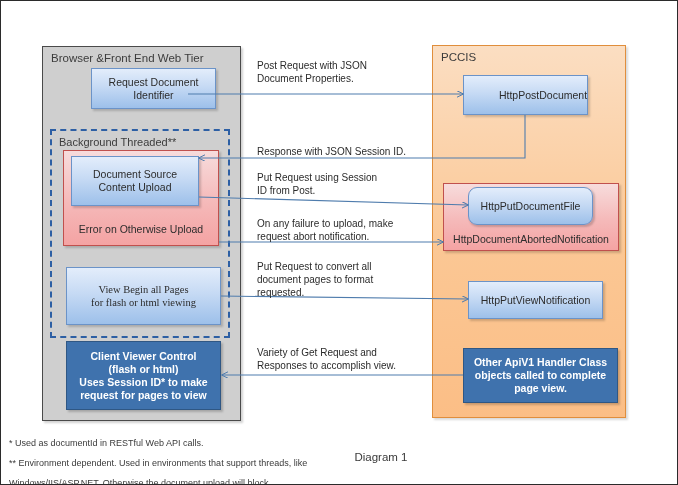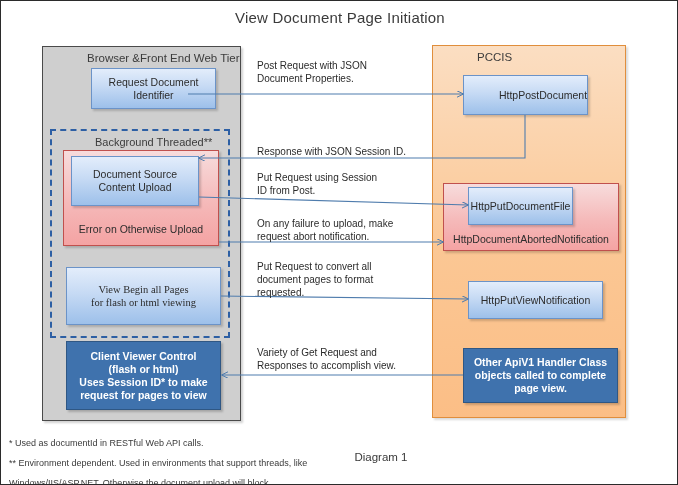--- a/index.html
+++ b/index.html
@@ -32,21 +32,20 @@
   .panel-right{
     left:431px;top:44px;width:194px;height:373px;
     background:linear-gradient(180deg,#fbdec2 0%,#fbc794 55%,#fbbe86 100%);
     border:1.2px solid #e08e3c;
     box-shadow:2px 2px 2px rgba(0,0,0,.15);
   }
   .panel-title{
     position:absolute;left:8px;top:5px;
     font-size:11.5px;color:#3c3c3c;
     white-space:nowrap;
-    margin-left:36px;
   }
   .panel-right .panel-title{color:#3c3c3c;}
 
   .dashed-group{
     left:49px;top:128px;width:180px;height:209px;
     border:2px dashed #2d5fa4;
     background:transparent;
   }
   .dashed-group .panel-title{left:7px;top:5px;font-size:11px;color:#3c3c3c;}
 
@@ -97,21 +96,20 @@
   #diagram-caption{
     left:300px;top:450px;width:160px;text-align:center;
     font-size:11.5px;color:#3a3a3a;
   }
 </style>
 </head>
 <body>
 
 <div id="canvas">
 
-  <div class="abs" id="title">View Document Page Initiation</div>
 
   <div class="abs panel-left">
     <div class="panel-title">Browser &amp;Front End Web Tier</div>
   </div>
 
   <div class="abs node node-blue" style="left:62px;top:67px;width:125px;height:41px;margin-left:28px;">
     <span class="nl">Request Document<br>Identifier</span>
   </div>
 
   <div class="abs dashed-group">
@@ -139,21 +137,21 @@
   </div>
 
   <div class="abs node node-blue" style="left:462px;top:74px;width:125px;height:40px;padding-left:39px;">
     <span class="nl">HttpPostDocument</span>
   </div>
 
   <div class="abs node-red-group" style="left:442px;top:182px;width:176px;height:68px;">
     <div class="red-caption" style="bottom:5px;">HttpDocumentAbortedNotification</div>
   </div>
 
-  <div class="abs node node-blue" style="left:467px;top:186px;width:105px;height:38px;">
+  <div class="abs node node-blue" style="left:467px;top:186px;width:125px;height:38px;border-radius:9px;">
     <span class="nl">HttpPutDocumentFile</span>
   </div>
 
   <div class="abs node node-blue" style="left:467px;top:280px;width:135px;height:38px;">
     <span class="nl">HttpPutViewNotification</span>
   </div>
 
   <div class="abs node node-darkblue" style="left:462px;top:347px;width:155px;height:55px;">
     <span class="nl">Other ApiV1 Handler  Class<br>objects called to complete<br>page view.</span>
   </div>

